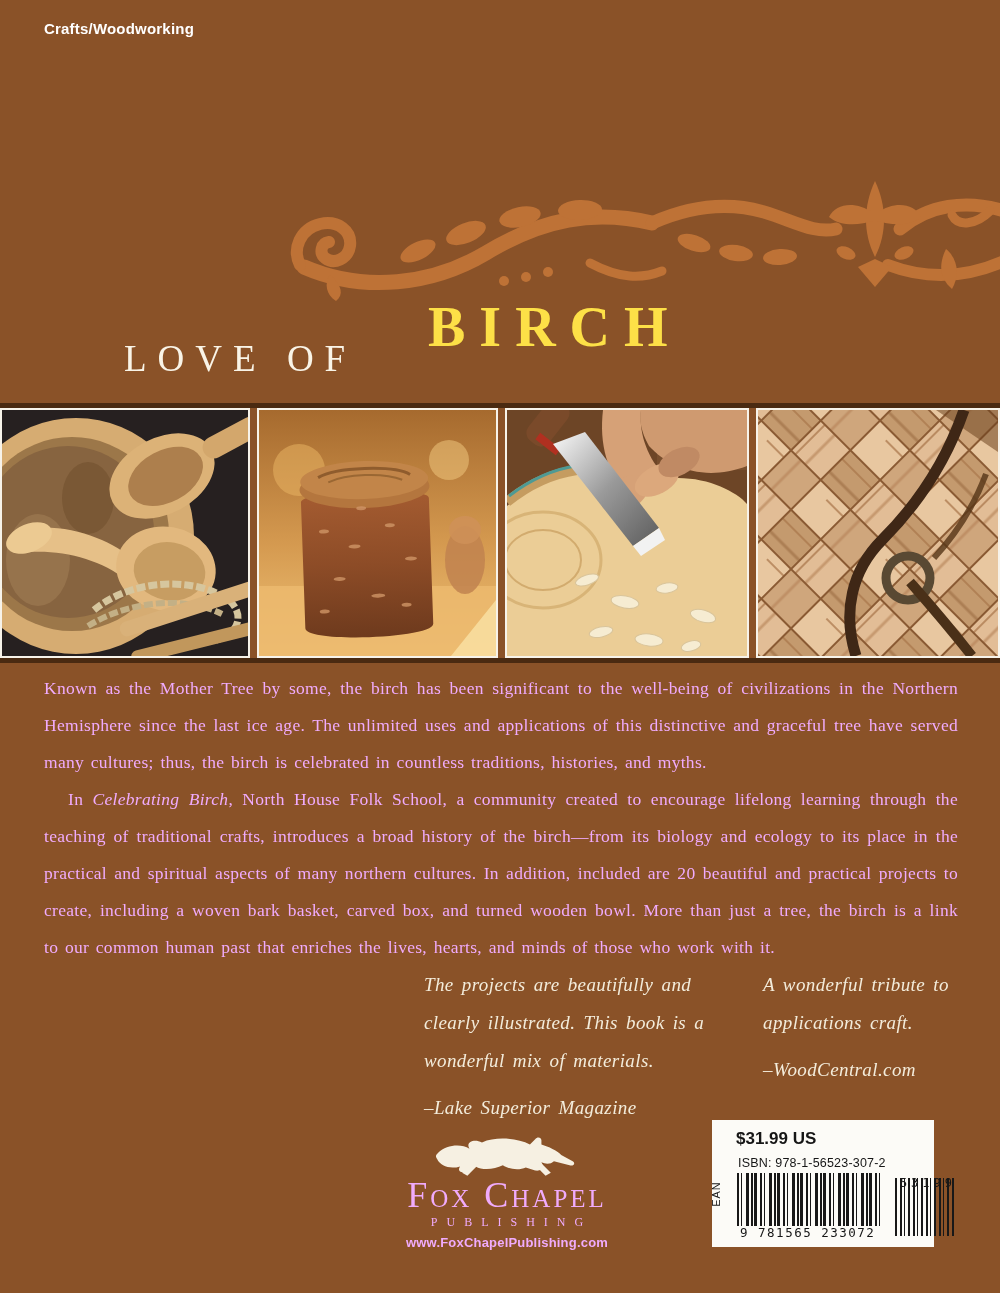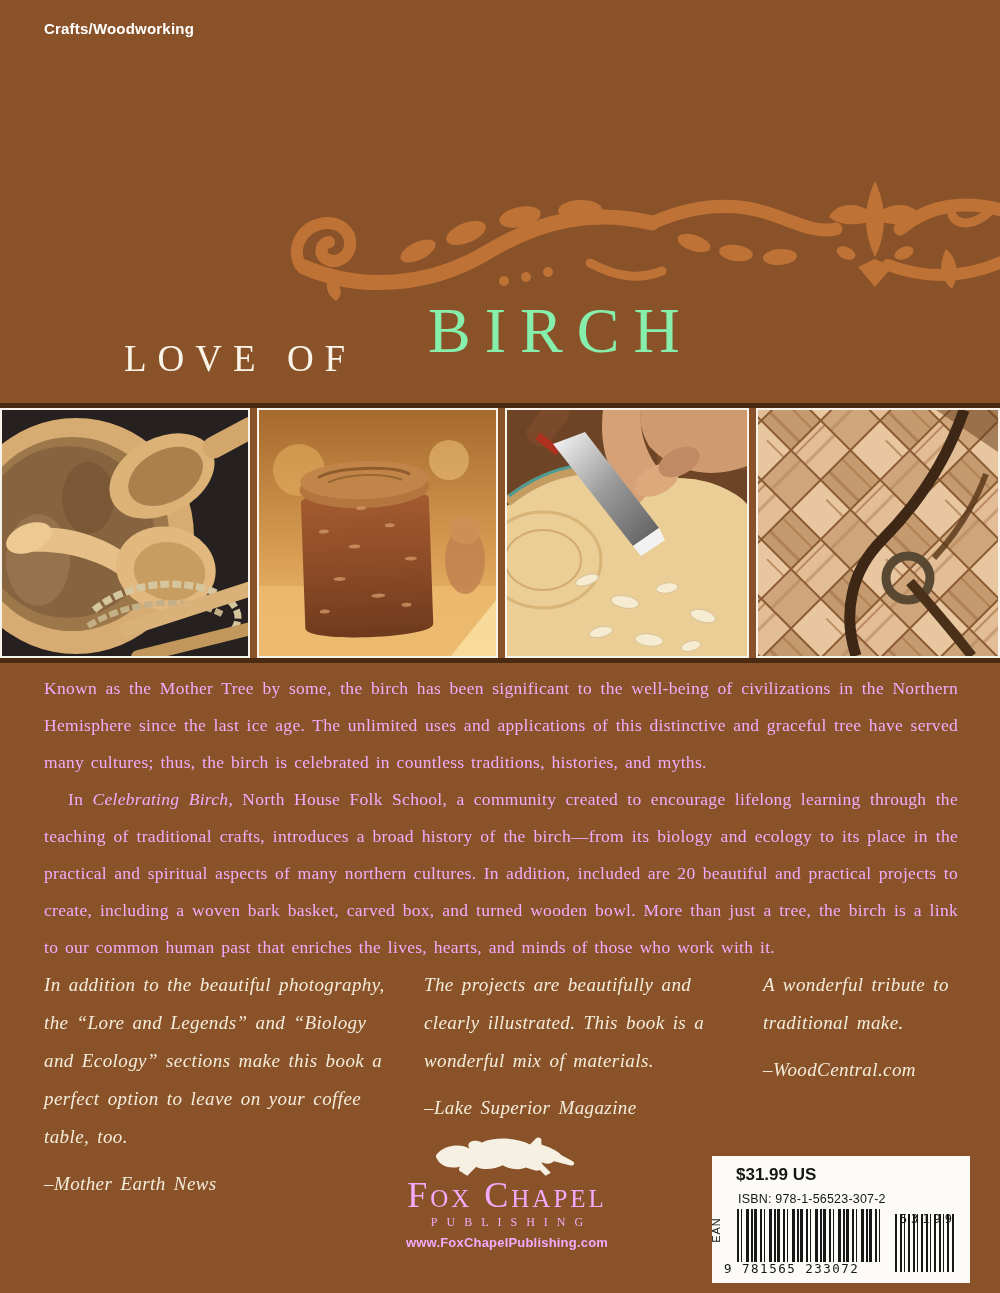--- a/index.html
+++ b/index.html
@@ -17,22 +17,22 @@
   
   .ornament { position:absolute; right:-4px; top:167px; width:714px; height:138px; }
   
   .title-small {
     position:absolute; color:#f9f4e7; font-size:37px; line-height:1;
     letter-spacing:11px; font-weight:normal;
   }
   .title-line1 { left:44px; top:290px; }
   .title-line2 { left:124px; top:340px; }
   .title-big {
-    position:absolute; left:428px; top:299px; color:#86efac;
-    font-size:64px; line-height:1; letter-spacing:14px; font-weight:normal;
+    position:absolute; left:428px; top:299px; color:#fde047;
+    font-size:56px; line-height:1; letter-spacing:14px; font-weight:bold;
   }
   
   .rule { position:absolute; left:0; width:1000px; height:5px; background:#4a2a11; }
   .rule-top { top:403px; }
   .rule-bottom { top:658px; }
   .photo {
     position:absolute; top:408px; height:250px; border:2px solid #f7f3ea;
     overflow:hidden; background:#6b4425;
   }
   .photo svg { display:block; width:100%; height:100%; }
@@ -58,22 +58,22 @@
   .t3 { left:763px; width:215px; }
   .attribution { margin-top:9px; }
   
   .publisher { position:absolute; left:382px; top:1136px; width:250px; text-align:center; color:#f0abfc; }
   .fox { width:146px; height:42px; margin:0 auto; display:block; }
   .pub-name { font-variant:small-caps; font-size:36px; line-height:34px; letter-spacing:3px; }
   .pub-sub { font-size:12px; letter-spacing:9px; margin-top:3px; text-indent:9px; }
   .pub-url { font-family:"Liberation Sans", sans-serif; font-weight:bold; font-size:13px; margin-top:5px; letter-spacing:.2px; }
   
   .barcode-box {
-    position:absolute; left:712px; top:1120px; width:258px; height:127px;
-    background:#fcfbf7; color:#161616;margin-top:36px;
+    position:absolute; left:712px; top:1120px; width:222px; height:127px;
+    background:#fcfbf7; color:#161616;
   }
   .price {
     position:absolute; left:24px; top:9px;
     font-family:"Liberation Sans", sans-serif; font-weight:bold; font-size:17px;
   }
   .isbn {
     position:absolute; left:26px; top:36px;
     font-family:"Liberation Sans", sans-serif; font-size:12.5px; letter-spacing:.2px;
   }
   .ean-label {
@@ -84,21 +84,21 @@
   .bars-main {
     position:absolute; left:25px; top:53px; width:146px; height:53px;
     background:repeating-linear-gradient(90deg,
       #181818 0 2px, transparent 2px 4px,
       #181818 4px 5px, transparent 5px 9px,
       #181818 9px 12px, transparent 12px 14px,
       #181818 14px 16px, transparent 16px 17px,
       #181818 17px 20px, transparent 20px 23px);
   }
   .digits-main {
-    position:absolute; left:12px; top:105px; width:160px;
+    position:absolute; left:28px; top:105px; width:160px;
     font-family:"DejaVu Sans Mono", monospace; font-size:12.5px; letter-spacing:1.5px;
     white-space:nowrap;
   }
   .digits-supp {
     position:absolute; left:182px; top:56px; width:62px; text-align:right;
     font-family:"DejaVu Sans Mono", monospace; font-size:12px; letter-spacing:4px; text-indent:4px;
   }
   .bars-supp {
     position:absolute; left:183px; top:58px; width:60px; height:58px;
     background:repeating-linear-gradient(90deg,
@@ -284,30 +284,26 @@
       <path d="M214,246 C184,208 166,188 152,172" stroke="#4a3018" stroke-width="10" fill="none"></path>
       <path d="M228,64 C216,96 198,124 176,148" stroke="#553517" stroke-width="6" fill="none" opacity=".8"></path>
     </svg>
   </div>
 
   <div class="body-copy">
     <p>Known as the Mother Tree by some, the birch has been significant to the well-being of civilizations in the Northern Hemisphere since the last ice age. The unlimited uses and applications of this distinctive and graceful tree have served many cultures; thus, the birch is celebrated in countless traditions, histories, and myths.</p>
     <p><span>In </span><span class="em">Celebrating Birch</span><span>, North House Folk School, a community created to encourage lifelong learning through the teaching of traditional crafts, introduces a broad history of the birch—from its biology and ecology to its place in the practical and spiritual aspects of many northern cultures. In addition, included are 20 beautiful and practical projects to create, including a woven bark basket, carved box, and turned wooden bowl. More than just a tree, the birch is a link to our common human past that enriches the lives, hearts, and minds of those who work with it.</span></p>
   </div>
 
-  <div class="testimonial t1">
-    <div>In addition to the beautiful photography, the “Lore and Legends” and “Biology and Ecology” sections make this book a perfect option to leave on your coffee table, too.</div>
-    <div class="attribution">–Mother Earth News</div>
-  </div>
   <div class="testimonial t2">
     <div>The projects are beautifully and clearly illustrated. This book is a wonderful mix of materials.</div>
     <div class="attribution">–Lake Superior Magazine</div>
   </div>
   <div class="testimonial t3">
-    <div>A wonderful tribute to traditional make.</div>
+    <div>A wonderful tribute to applications craft.</div>
     <div class="attribution">–WoodCentral.com</div>
   </div>
 
   <div class="publisher">
     <svg class="fox" viewBox="0 0 140 40" aria-hidden="true">
       <g fill="#f6f0e2">
         <path d="M4,16 C12,8 26,7 34,12 C30,6 38,2 46,6 C60,0 80,2 92,8 L97,3 C99,0 103,1 103,4 L103,8 C110,10 118,14 122,18 L133,24 C136,26 134,29 130,28 L115,24 C112,27 107,27 103,25 C106,30 103,34 97,33 L88,30 C82,33 72,32 66,28 C58,32 46,33 40,29 L30,34 C26,36 22,33 25,29 C16,32 6,29 3,22 C1,19 2,18 4,16 Z"></path>
         <path d="M101,24 L112,35 L107,38 L96,27 Z"></path>
         <path d="M42,28 L32,38 L27,35 L36,26 Z"></path>
       </g>

